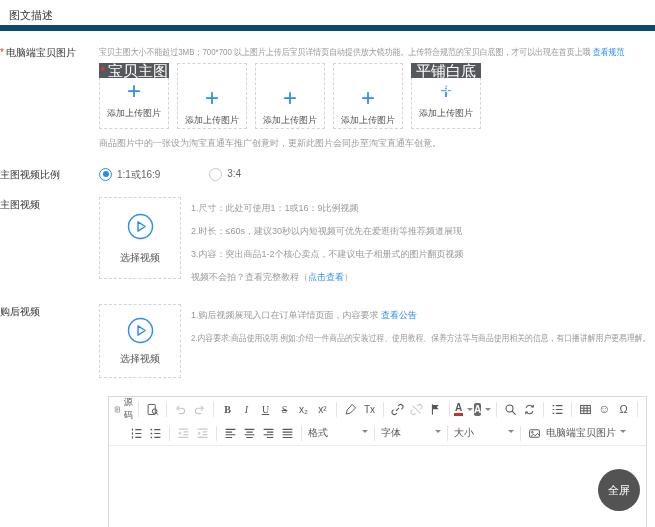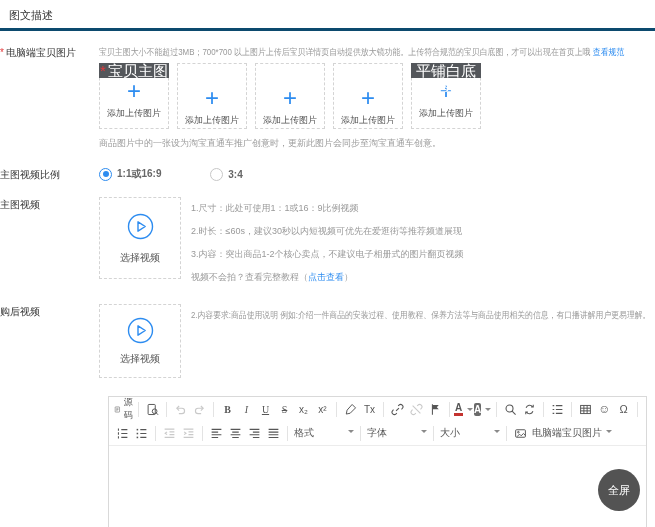--- a/index.html
+++ b/index.html
@@ -1,19 +1,19 @@
 <!DOCTYPE html>
 <html><head>
 <meta charset="utf-8">
 <style>
   * { margin:0; padding:0; box-sizing:border-box; }
   html,body { background:#fff; }
   .page { position:relative; width:655px; height:527px; background:#fff; overflow:hidden;
           font-family:"Liberation Sans","DejaVu Sans",sans-serif; font-size:10px; color:#666; }
-  .page-header { height:31px; line-height:30px; padding-left:9px; border-bottom:3px solid #0c4a6e;
+  .page-header { height:31px; line-height:30px; padding-left:9px; border-bottom:6px solid #0c4a6e;
                  color:#333; font-size:11px; }
   .form { padding-top:14px; }
   .row { display:flex; align-items:flex-start; }
   .label-col { width:99px; flex:none; text-align:left; padding-right:9px; color:#333; line-height:16px; }
   .req { color:#e4393c; margin-right:2px; }
   .content-col { flex:1; min-width:0; }
 
   
   .desc-line { color:#999; line-height:14px; white-space:nowrap; font-size:9px;
                transform:scaleX(.88); transform-origin:0 50%; }
@@ -22,41 +22,41 @@
   .upload-box { position:relative; width:70px; height:66px; border:1px dashed #d4d4d4;
                 text-align:center; cursor:pointer; background:#fff; }
   .box-tag { position:absolute; top:-1px; left:-1px; right:-1px; height:15px; line-height:15px;
              background:#54575b; color:#fff; font-size:15px; letter-spacing:0; }
   .plus { color:#2d8cf0; font-size:24px; font-weight:200; line-height:24px; margin-top:15px; }
   .add-label { color:#555; font-size:9px; margin-top:4px; }
   .tip-line { color:#9b9b9b; font-size:9px; margin-top:8px; }
 
   
   .radio-row { margin-top:17px; align-items:center; }
-  .radio-opt { display:inline-flex; align-items:center; margin-right:46px; color:#666; cursor:pointer;font-weight:bold; }
+  .radio-opt { display:inline-flex; margin-right:46px; color:#666; cursor:pointer; }
   .radio { width:13px; height:13px; border:1px solid #c7c7c7; border-radius:50%; background:#fff;
            margin-right:5px; position:relative; flex:none; }
   .radio.sel { border-color:#2d8cf0; }
   .radio.sel::after { content:""; position:absolute; inset:2.5px; border-radius:50%; background:#2d8cf0; }
 
   
   .video-row { margin-top:14px; }
   .video-box { width:82px; height:82px; border:1px dashed #d4d4d4; flex:none; text-align:center; cursor:pointer; }
   .video-box .play { margin-top:15px; }
   .choose-label { color:#555; margin-top:9px; font-size:10px; }
   .vlines { margin-left:10px; min-width:0; color:#999; }
   .vline { line-height:23px; white-space:nowrap; font-size:9px; }
   .vline.fit { transform:scaleX(.87); transform-origin:0 50%; }
   .qmark { display:inline-block; width:12px; height:12px; border-radius:50%; background:#bcbcbc;
            color:#fff; font-size:8px; line-height:12px; text-align:center; margin-left:4px; cursor:pointer; }
 
   
   .editor-wrap { margin:6px 8px 0 108px; position:relative; }
   .editor { border:1px solid #d9d9d9; background:#fff; }
-  .tb-row { display:flex; align-items:center; padding:2px 4px; height:24px; }
+  .tb-row { display:flex; align-items:center; padding:2px 4px; height:24px;justify-content:center; }
   .tb-row.first { border-bottom:0; }
   .tb-btn { display:inline-flex; align-items:center; justify-content:center; min-width:19px; height:20px;
             color:#565656; cursor:pointer; border-radius:2px; font-size:10px; padding:0 1px; }
   .tb-btn.dis { color:#c9c9c9; cursor:default; }
   .tb-sep { width:1px; height:15px; background:#e3e3e3; margin:0 4px; flex:none; }
   .tb-btn svg { width:13px; height:13px; }
   .g-b { font-weight:bold; font-family:"Liberation Serif","DejaVu Serif",serif; }
   .g-i { font-style:italic; font-family:"Liberation Serif","DejaVu Serif",serif; }
   .g-u { text-decoration:underline; font-family:"Liberation Serif","DejaVu Serif",serif; }
   .g-s { text-decoration:line-through; font-family:"Liberation Serif","DejaVu Serif",serif; }
@@ -164,20 +164,23 @@
       <div class="label-col">购后视频</div>
       <div class="content-col" style="display:flex;">
         <div class="video-box" style="height:74px">
           <svg class="play" style="margin-top:12px" width="27" height="27" viewBox="0 0 27 27">
             <circle cx="13.5" cy="13.5" r="12" fill="none" stroke="#2d8cf0" stroke-width="1.4"></circle>
             <path d="M11 8.8v9.4l7.2-4.7z" fill="none" stroke="#2d8cf0" stroke-width="1.4" stroke-linejoin="round"></path>
           </svg>
           <div class="choose-label" style="margin-top:6px">选择视频</div>
         </div>
         <div class="vlines">
+          <div class="vline">
+            <span>1.购后视频展现入口在订单详情页面，内容要求 </span><a class="lnk">查看公告</a>
+          </div>
           <div class="vline fit">2.内容要求:商品使用说明 例如:介绍一件商品的安装过程、使用教程、保养方法等与商品使用相关的信息，有口播讲解用户更易理解。</div>
         </div>
       </div>
     </div>
 
     <div class="row radio-row" style="margin-top:12px">
     </div>
 
     <div class="editor-wrap">
       <div class="editor">

